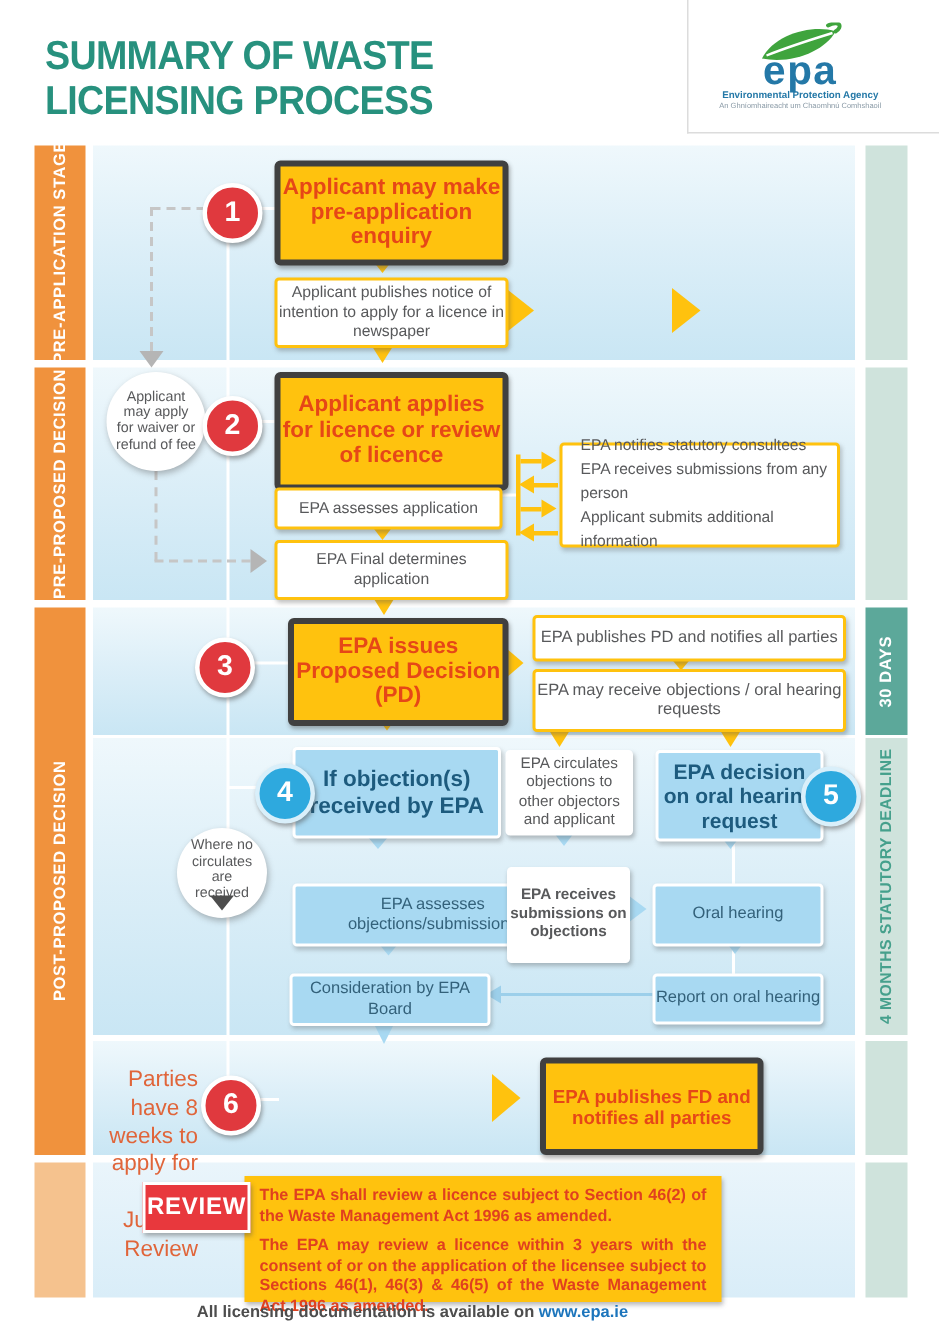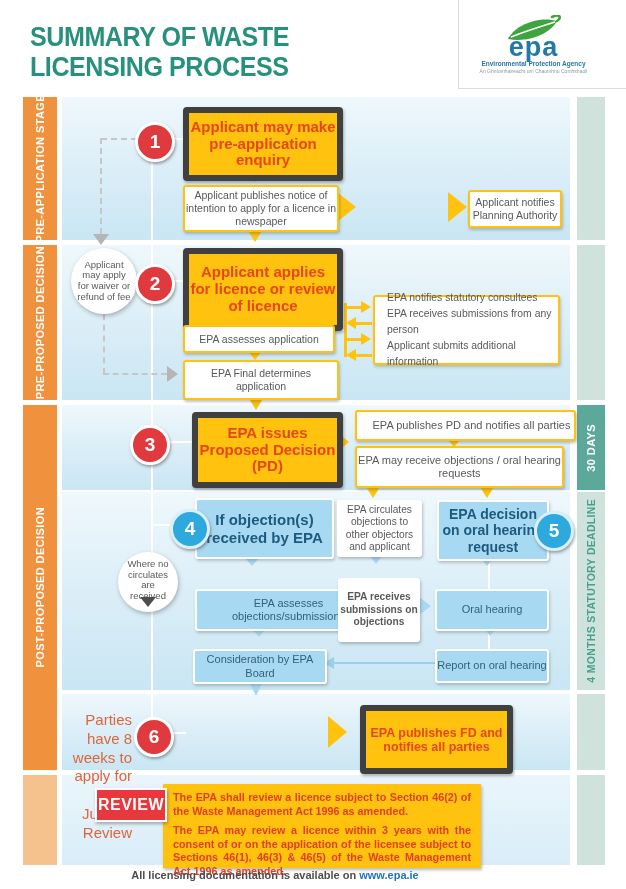--- a/index.html
+++ b/index.html
@@ -11,21 +11,21 @@
   .orange-block{position:absolute;left:23px;width:34px;background:#F0923D;}
   .orange-block.pale{background:#F5C28E;}
   .strip{position:absolute;left:577px;width:28px;background:#CFE3DC;}
   .strip.teal{background:#5CA89A;}
   .vlabel{display:flex;align-items:center;justify-content:center;height:100%;width:100%;}
   .vlabel span{writing-mode:vertical-rl;transform:rotate(180deg);white-space:nowrap;font-weight:bold;}
   .stage-text{color:#fff;font-size:11px;letter-spacing:.4px;}
   .days-text{color:#fff;font-size:11px;letter-spacing:.4px;}
   .deadline-text{color:#45A08C;font-size:10.5px;letter-spacing:.3px;}
 
-  .ycallout{position:absolute;background:#FFC20E;border:6px solid #404040;border-radius:4px;box-shadow:1px 2px 3px rgba(80,80,80,.45);color:#E64717;font-weight:bold;display:flex;align-items:center;justify-content:center;text-align:center;line-height:1.12;z-index:4;}
+  .ycallout{position:absolute;background:#FFC20E;border:4px solid #404040;border-radius:4px;box-shadow:1px 2px 3px rgba(80,80,80,.45);color:#E64717;font-weight:bold;display:flex;align-items:center;justify-content:center;text-align:center;line-height:1.12;z-index:4;}
   .wbox{position:absolute;background:#fff;border:2px solid #FFC20E;border-radius:3px;box-shadow:1px 2px 3px rgba(80,80,80,.35);color:#58595B;display:flex;align-items:center;justify-content:center;text-align:center;font-size:10.5px;line-height:1.22;z-index:4;}
   .wbox.plain{border-color:#fff;}
   .bbox{position:absolute;background:#A8D9F2;border:2px solid #fff;border-radius:3px;box-shadow:1px 2px 3px rgba(80,80,80,.3);color:#33617A;display:flex;align-items:center;justify-content:center;text-align:center;font-size:11px;line-height:1.2;z-index:4;}
   .bbox.head{color:#1D5B7E;font-weight:bold;font-size:15px;line-height:1.15;}
   .circle{position:absolute;border-radius:50%;display:flex;align-items:center;justify-content:center;z-index:5;}
   .num{width:34px;height:34px;background:#E0393E;border:3px solid #fff;box-shadow:1px 2px 3px rgba(80,80,80,.5);color:#fff;font-weight:bold;font-size:19px;}
   .num.blue{background:#2EA9DE;border-color:#D9EFFA;}
   .whitecircle{background:#fff;box-shadow:1px 2px 4px rgba(80,80,80,.4);color:#58595B;font-size:9.5px;text-align:center;line-height:1.12;}
   .tri{position:absolute;width:0;height:0;z-index:3;}
   .line{position:absolute;background:#fff;z-index:2;}
@@ -163,23 +163,20 @@
 
   <div class="circle num" style="left:135px;top:122px;">
       <span>1</span>
     </div>
   <div class="ycallout" style="left:183px;top:107px;width:148px;height:62px;font-size:15px;">
       <span>Applicant may make pre-application enquiry</span>
     </div>
   <div class="wbox" style="left:183px;top:185px;width:152px;height:43px;">
       <span>Applicant publishes notice of intention to apply for a licence in newspaper</span>
     </div>
-  <div class="wbox" style="left:468px;top:190px;width:90px;height:34px;">
-      <span>Applicant notifies Planning Authority</span>
-    </div>
 
   <div class="circle whitecircle" style="left:71px;top:248px;width:66px;height:66px;">
       <span style="padding:0 5px;">Applicant may apply for waiver or refund of fee</span>
     </div>
   <div class="circle num" style="left:135px;top:264px;">
       <span>2</span>
     </div>
   <div class="ycallout" style="left:183px;top:248px;width:148px;height:71px;font-size:15px;">
       <span>Applicant applies for licence or review of licence</span>
     </div>
@@ -194,21 +191,21 @@
     <div>EPA receives submissions from any person</div>
     <div>Applicant submits additional information</div>
   </div>
 
   <div class="circle num" style="left:130px;top:425px;">
       <span>3</span>
     </div>
   <div class="ycallout" style="left:192px;top:412px;width:139px;height:64px;font-size:15px;">
       <span>EPA issues Proposed Decision (PD)</span>
     </div>
-  <div class="wbox" style="left:355px;top:410px;width:205px;height:27px;font-size:11px;padding-left:12px;">
+  <div class="wbox" style="left:355px;top:410px;width:205px;height:27px;font-size:11px;">
       <span>EPA publishes PD and notifies all parties</span>
     </div>
   <div class="wbox" style="left:355px;top:446px;width:205px;height:38px;font-size:11px;">
       <span>EPA may receive objections / oral hearing requests</span>
     </div>
 
   <div class="circle num blue" style="left:170px;top:509px;">
       <span>4</span>
     </div>
   <div class="bbox head" style="left:195px;top:498px;width:135px;height:57px;">

